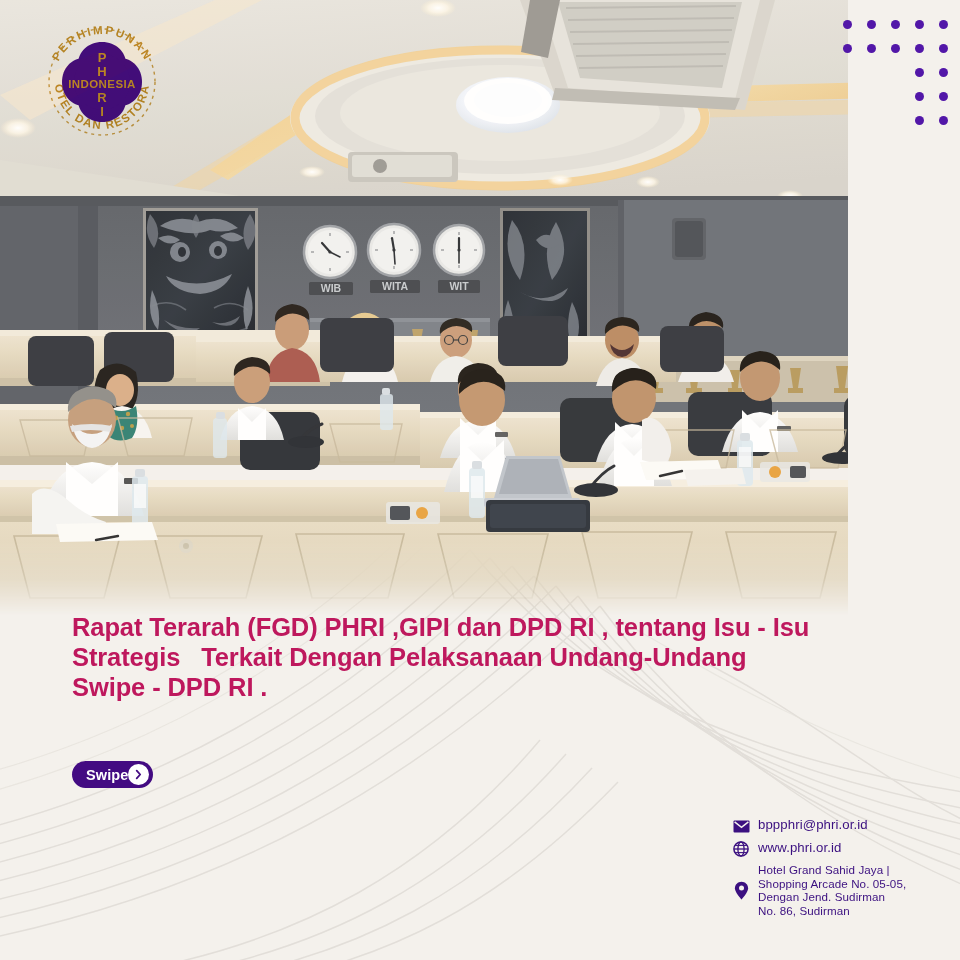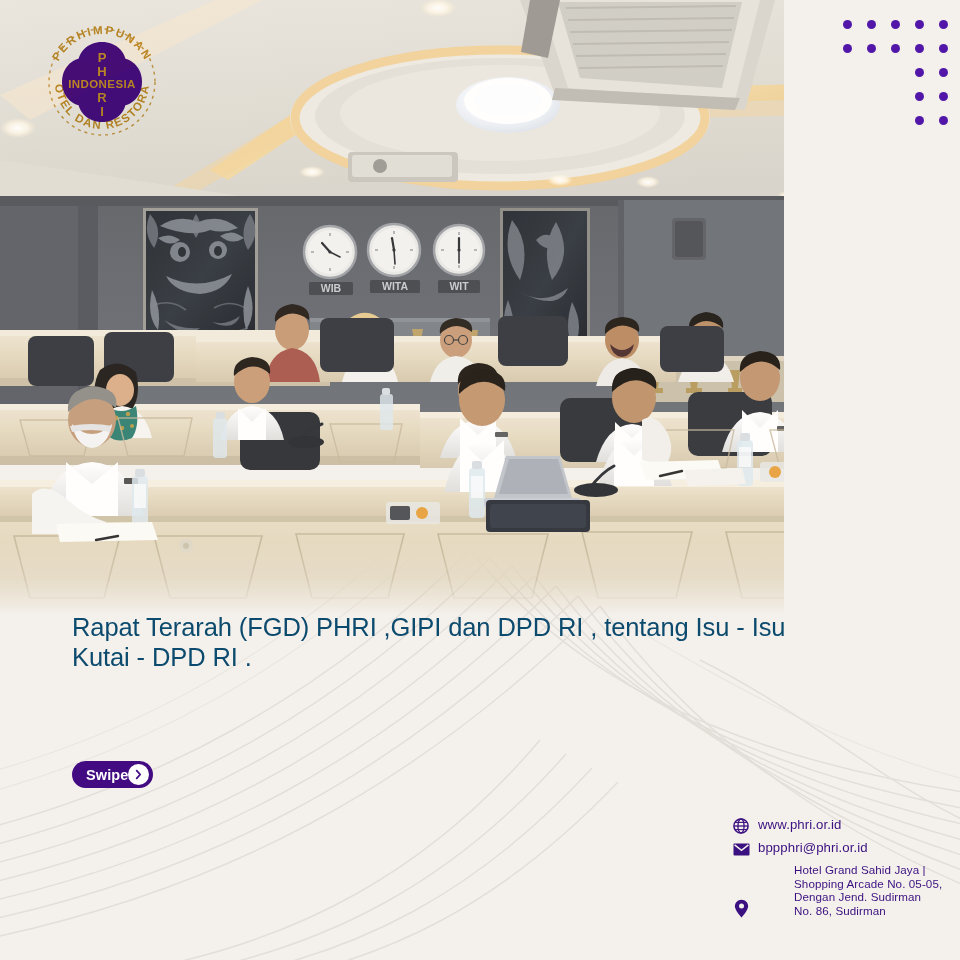--- a/index.html
+++ b/index.html
@@ -21,21 +21,21 @@
   .bg-swirl {
     position: absolute; left: 0; top: 540px;
     width: 960px; height: 420px;
     z-index: 1; opacity: .85;
     pointer-events: none;
   }
 
   
   .photo {
     position: absolute; left: 0; top: 0;
-    width: 784px; height: 615px;
+    width: 848px; height: 615px;
     z-index: 2; overflow: hidden;
     -webkit-mask-image: linear-gradient(to bottom,
         rgba(0,0,0,1) 0%, rgba(0,0,0,1) 88%,
         rgba(0,0,0,.75) 94%, rgba(0,0,0,.25) 98%, rgba(0,0,0,0) 100%);
     mask-image: linear-gradient(to bottom,
         rgba(0,0,0,1) 0%, rgba(0,0,0,1) 88%,
         rgba(0,0,0,.75) 94%, rgba(0,0,0,.25) 98%, rgba(0,0,0,0) 100%);
   }
   .photo svg { display:block; }
 
@@ -55,22 +55,22 @@
     position: absolute; width: 9px; height: 9px;
     border-radius: 50%; background: #5217A8;
   }
 
   
   .title-block {
     position: absolute; left: 72px; top: 612px;
     width: 830px; z-index: 5;
   }
   .title-line {
-    font-size: 25.5px; font-weight: normal;
-    color: #0c4a6e; line-height: 30px;
+    font-size: 25.5px; font-weight: bold;
+    color: #be185d; line-height: 30px;
     letter-spacing: -0.1px; white-space: pre;
   }
 
   
   .swipe-btn {
     position: absolute; left: 72px; top: 761px;
     height: 27px; z-index: 5;
     display: flex; align-items: center;
     background: #430B82; border-radius: 14px;
     padding: 0 4px 0 14px; 
@@ -85,21 +85,21 @@
     background: #FFFFFF;
     display: flex; align-items: center; justify-content: center;
   }
 
   
   .contact {
     position: absolute; left: 732px; top: 817px;
     width: 220px; z-index: 5;
   }
   .c-row { display: flex; align-items: flex-start; margin-bottom: 5px; }
-  .c-row.addr { align-items: flex-end; gap: 36px; }
+  .c-row.addr { align-items: center; }
   .c-ico {
     width: 18px; min-width: 18px; height: 18px;
     margin-right: 8px; display: flex;
     align-items: center; justify-content: center;
   }
   .c-txt {
     color: #3B1080; font-size: 13.2px; line-height: 15px;
     letter-spacing: .1px;
   }
   .c-txt.addr { font-size: 11.6px; line-height: 13.6px; }
@@ -686,55 +686,56 @@
       <span class="dot" style="left: 72px; top: 48px; background: rgb(82, 23, 168);"></span>
       <span class="dot" style="left: 96px; top: 48px; background: rgb(82, 23, 168);"></span>
       <span class="dot" style="left: 72px; top: 72px; background: rgb(82, 23, 168);"></span>
       <span class="dot" style="left: 96px; top: 72px; background: rgb(82, 23, 168);"></span>
       <span class="dot" style="left: 72px; top: 96px; background: rgb(82, 23, 168);"></span>
       <span class="dot" style="left: 96px; top: 96px; background: rgb(82, 23, 168);"></span>
     </div>
 
   <div class="title-block">
     <div class="title-line">Rapat Terarah (FGD) PHRI ,GIPI dan DPD RI , tentang Isu - Isu</div>
-    <div class="title-line">Kutai - DPD RI .</div>
+    <div class="title-line">Strategis   Terkait Dengan Pelaksanaan Undang-Undang</div>
+    <div class="title-line">Swipe - DPD RI .</div>
   </div>
 
   <div class="swipe-btn">
     <span class="swipe-label">Swipe</span>
     <span class="swipe-circle">
       <svg width="11" height="11" viewBox="0 0 11 11" xmlns="http://www.w3.org/2000/svg">
         <path d="M3.7 1.7 L7.2 5.5 L3.7 9.3" fill="none" stroke="#430B82" stroke-width="1.8" stroke-linecap="round" stroke-linejoin="round"></path>
       </svg>
     </span>
   </div>
 
   <div class="contact">
+
+    <div class="c-row">
+      <span class="c-ico">
+        <svg width="17" height="13" viewBox="0 0 17 13" xmlns="http://www.w3.org/2000/svg">
+          <rect x="0.5" y="0.5" width="16" height="12" rx="1" fill="#3B1080"></rect>
+          <path d="M1.6 1.8 L8.5 7.4 L15.4 1.8" fill="none" stroke="#F4F1EC" stroke-width="1.5"></path>
+        </svg>
+      </span>
+      <span class="c-txt">bppphri@phri.or.id</span>
+    </div>
 
     <div class="c-row">
       <span class="c-ico">
         <svg width="16" height="16" viewBox="0 0 16 16" xmlns="http://www.w3.org/2000/svg">
           <circle cx="8" cy="8" r="7.1" fill="none" stroke="#3B1080" stroke-width="1.5"></circle>
           <ellipse cx="8" cy="8" rx="3.1" ry="7.1" fill="none" stroke="#3B1080" stroke-width="1.3"></ellipse>
           <line x1="1" y1="8" x2="15" y2="8" stroke="#3B1080" stroke-width="1.3"></line>
           <line x1="2.2" y1="4.4" x2="13.8" y2="4.4" stroke="#3B1080" stroke-width="1.1"></line>
           <line x1="2.2" y1="11.6" x2="13.8" y2="11.6" stroke="#3B1080" stroke-width="1.1"></line>
         </svg>
       </span>
       <span class="c-txt">www.phri.or.id</span>
-    </div>
-
-    <div class="c-row">
-      <span class="c-ico">
-        <svg width="17" height="13" viewBox="0 0 17 13" xmlns="http://www.w3.org/2000/svg">
-          <rect x="0.5" y="0.5" width="16" height="12" rx="1" fill="#3B1080"></rect>
-          <path d="M1.6 1.8 L8.5 7.4 L15.4 1.8" fill="none" stroke="#F4F1EC" stroke-width="1.5"></path>
-        </svg>
-      </span>
-      <span class="c-txt">bppphri@phri.or.id</span>
     </div>
 
     <div class="c-row addr">
       <span class="c-ico" style="margin-top:1px;">
         <svg width="15" height="19" viewBox="0 0 15 19" xmlns="http://www.w3.org/2000/svg">
           <path d="M7.5 0.7 C3.8 0.7 0.9 3.6 0.9 7.2 C0.9 11.6 7.5 18.4 7.5 18.4
                    C7.5 18.4 14.1 11.6 14.1 7.2 C14.1 3.6 11.2 0.7 7.5 0.7 Z" fill="#3B1080"></path>
           <circle cx="7.5" cy="7" r="2.5" fill="#F4F1EC"></circle>
         </svg>
       </span>

